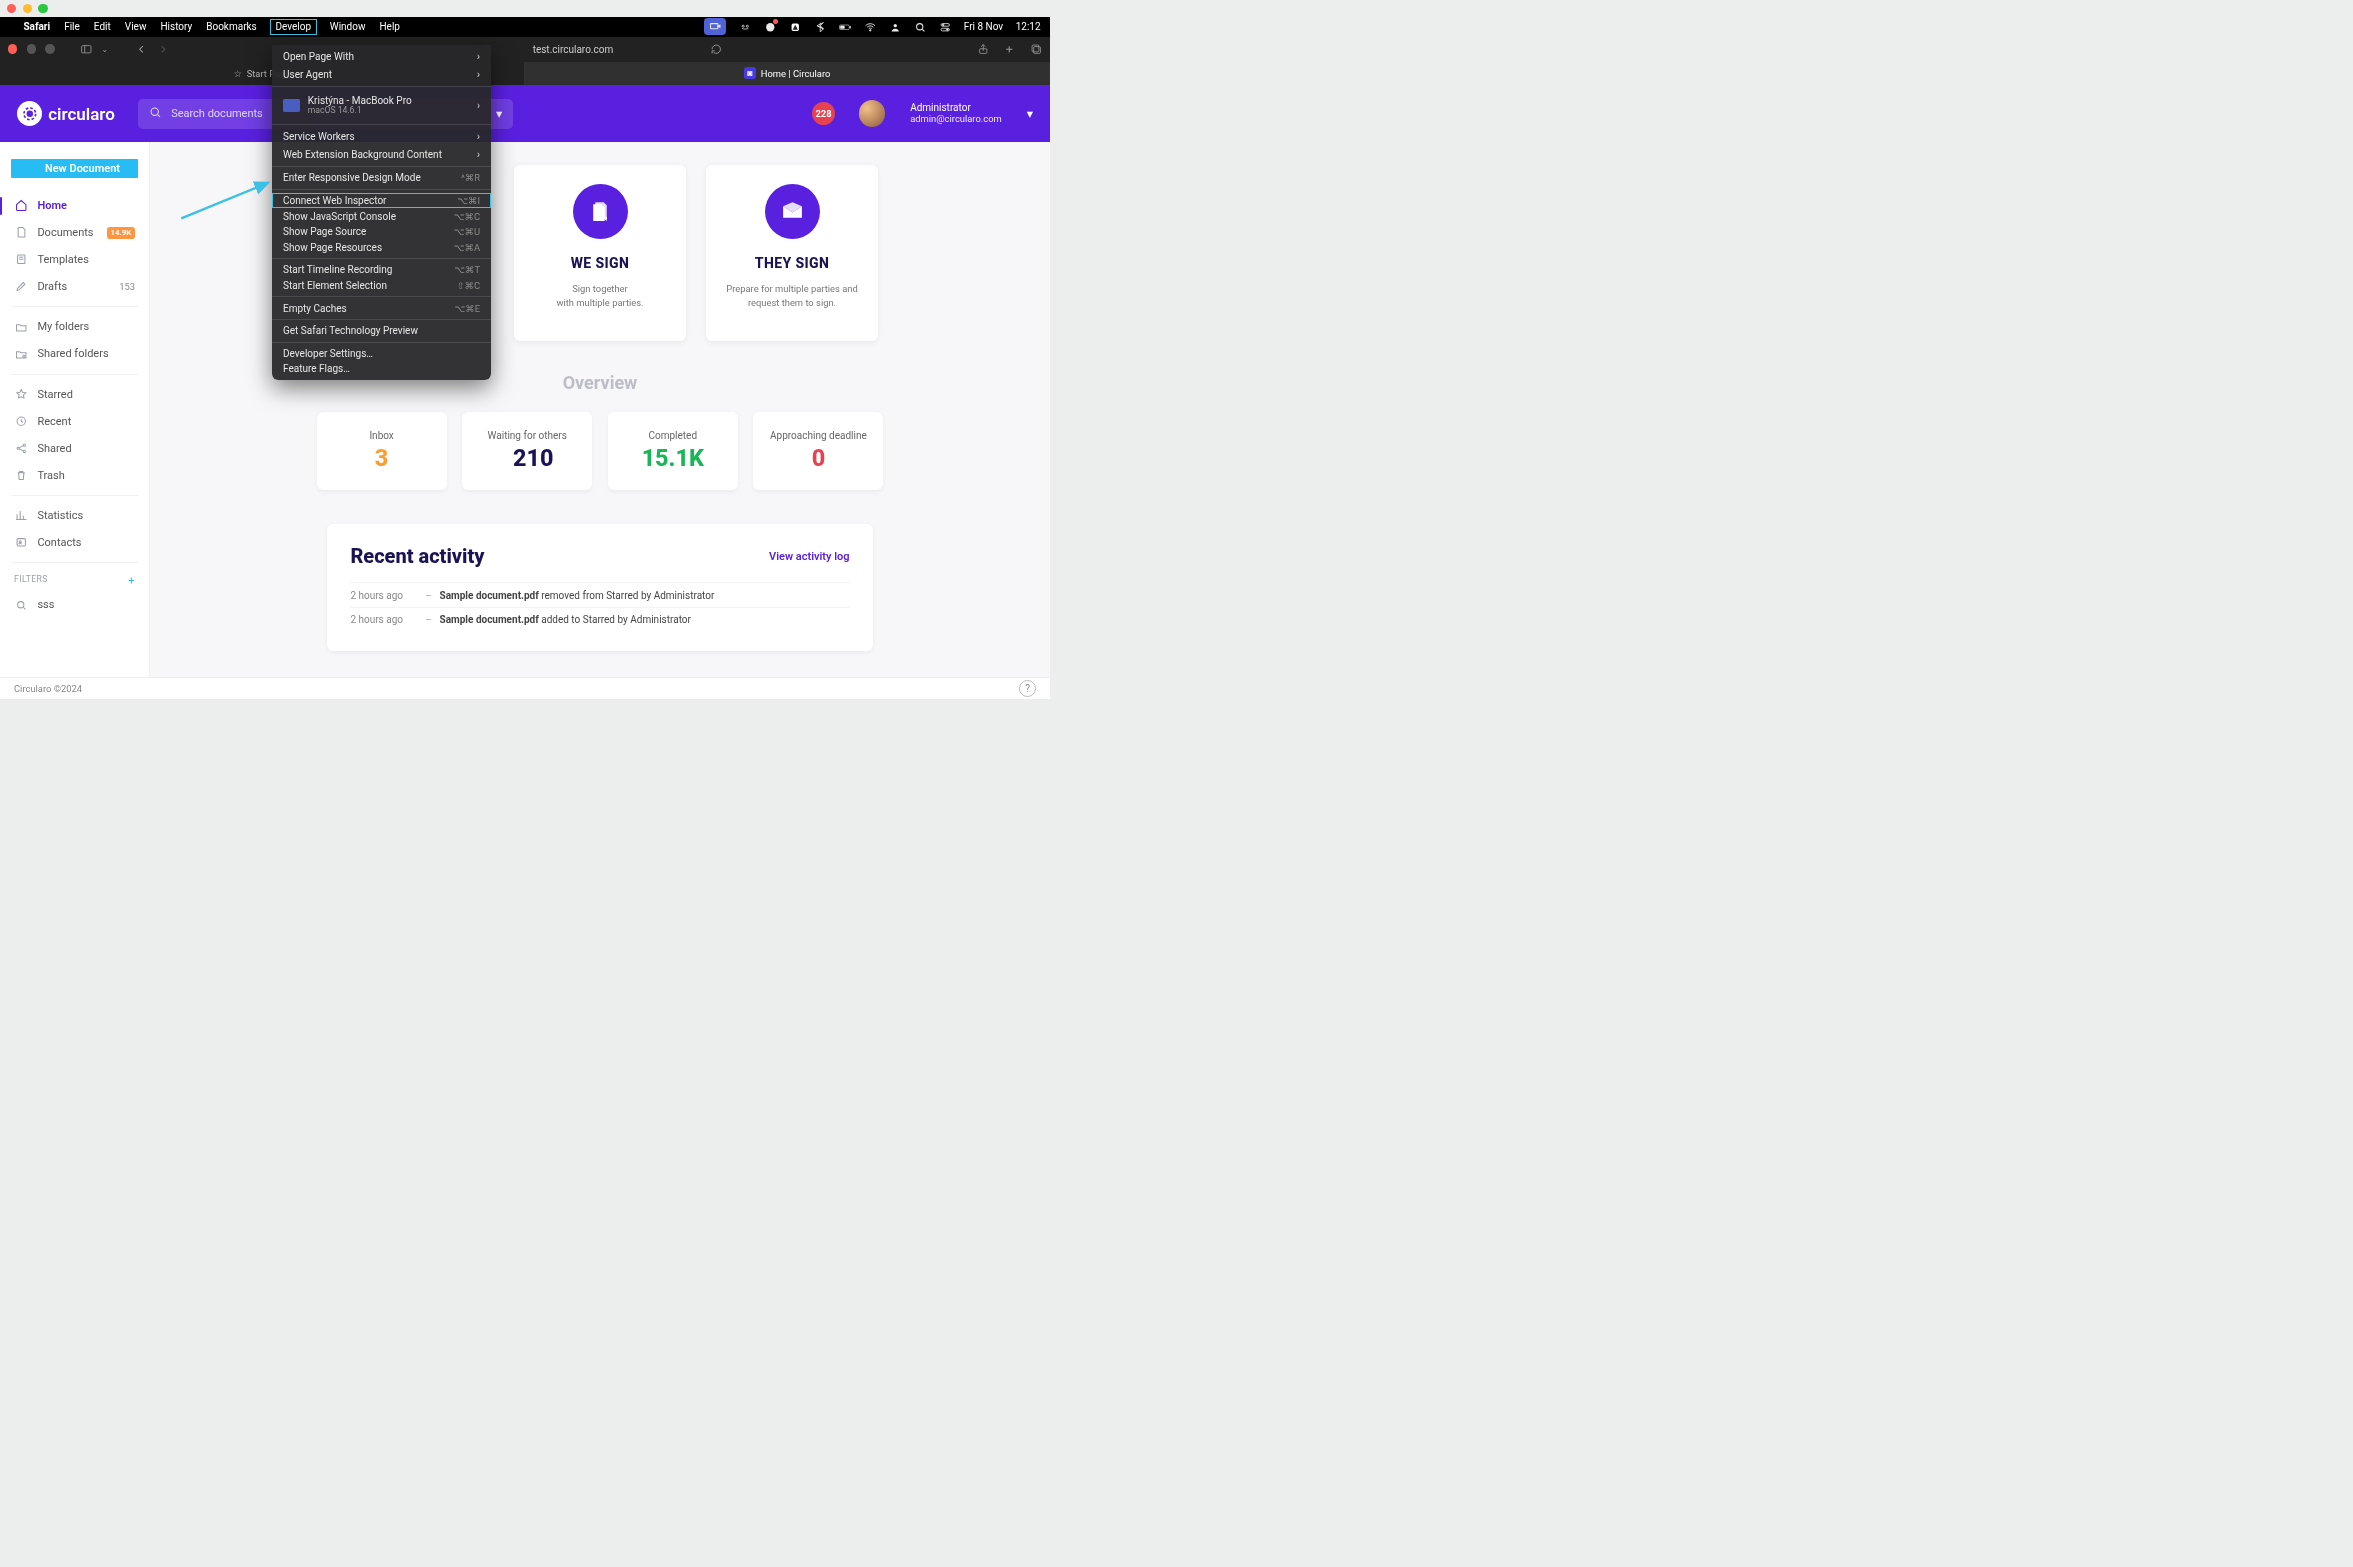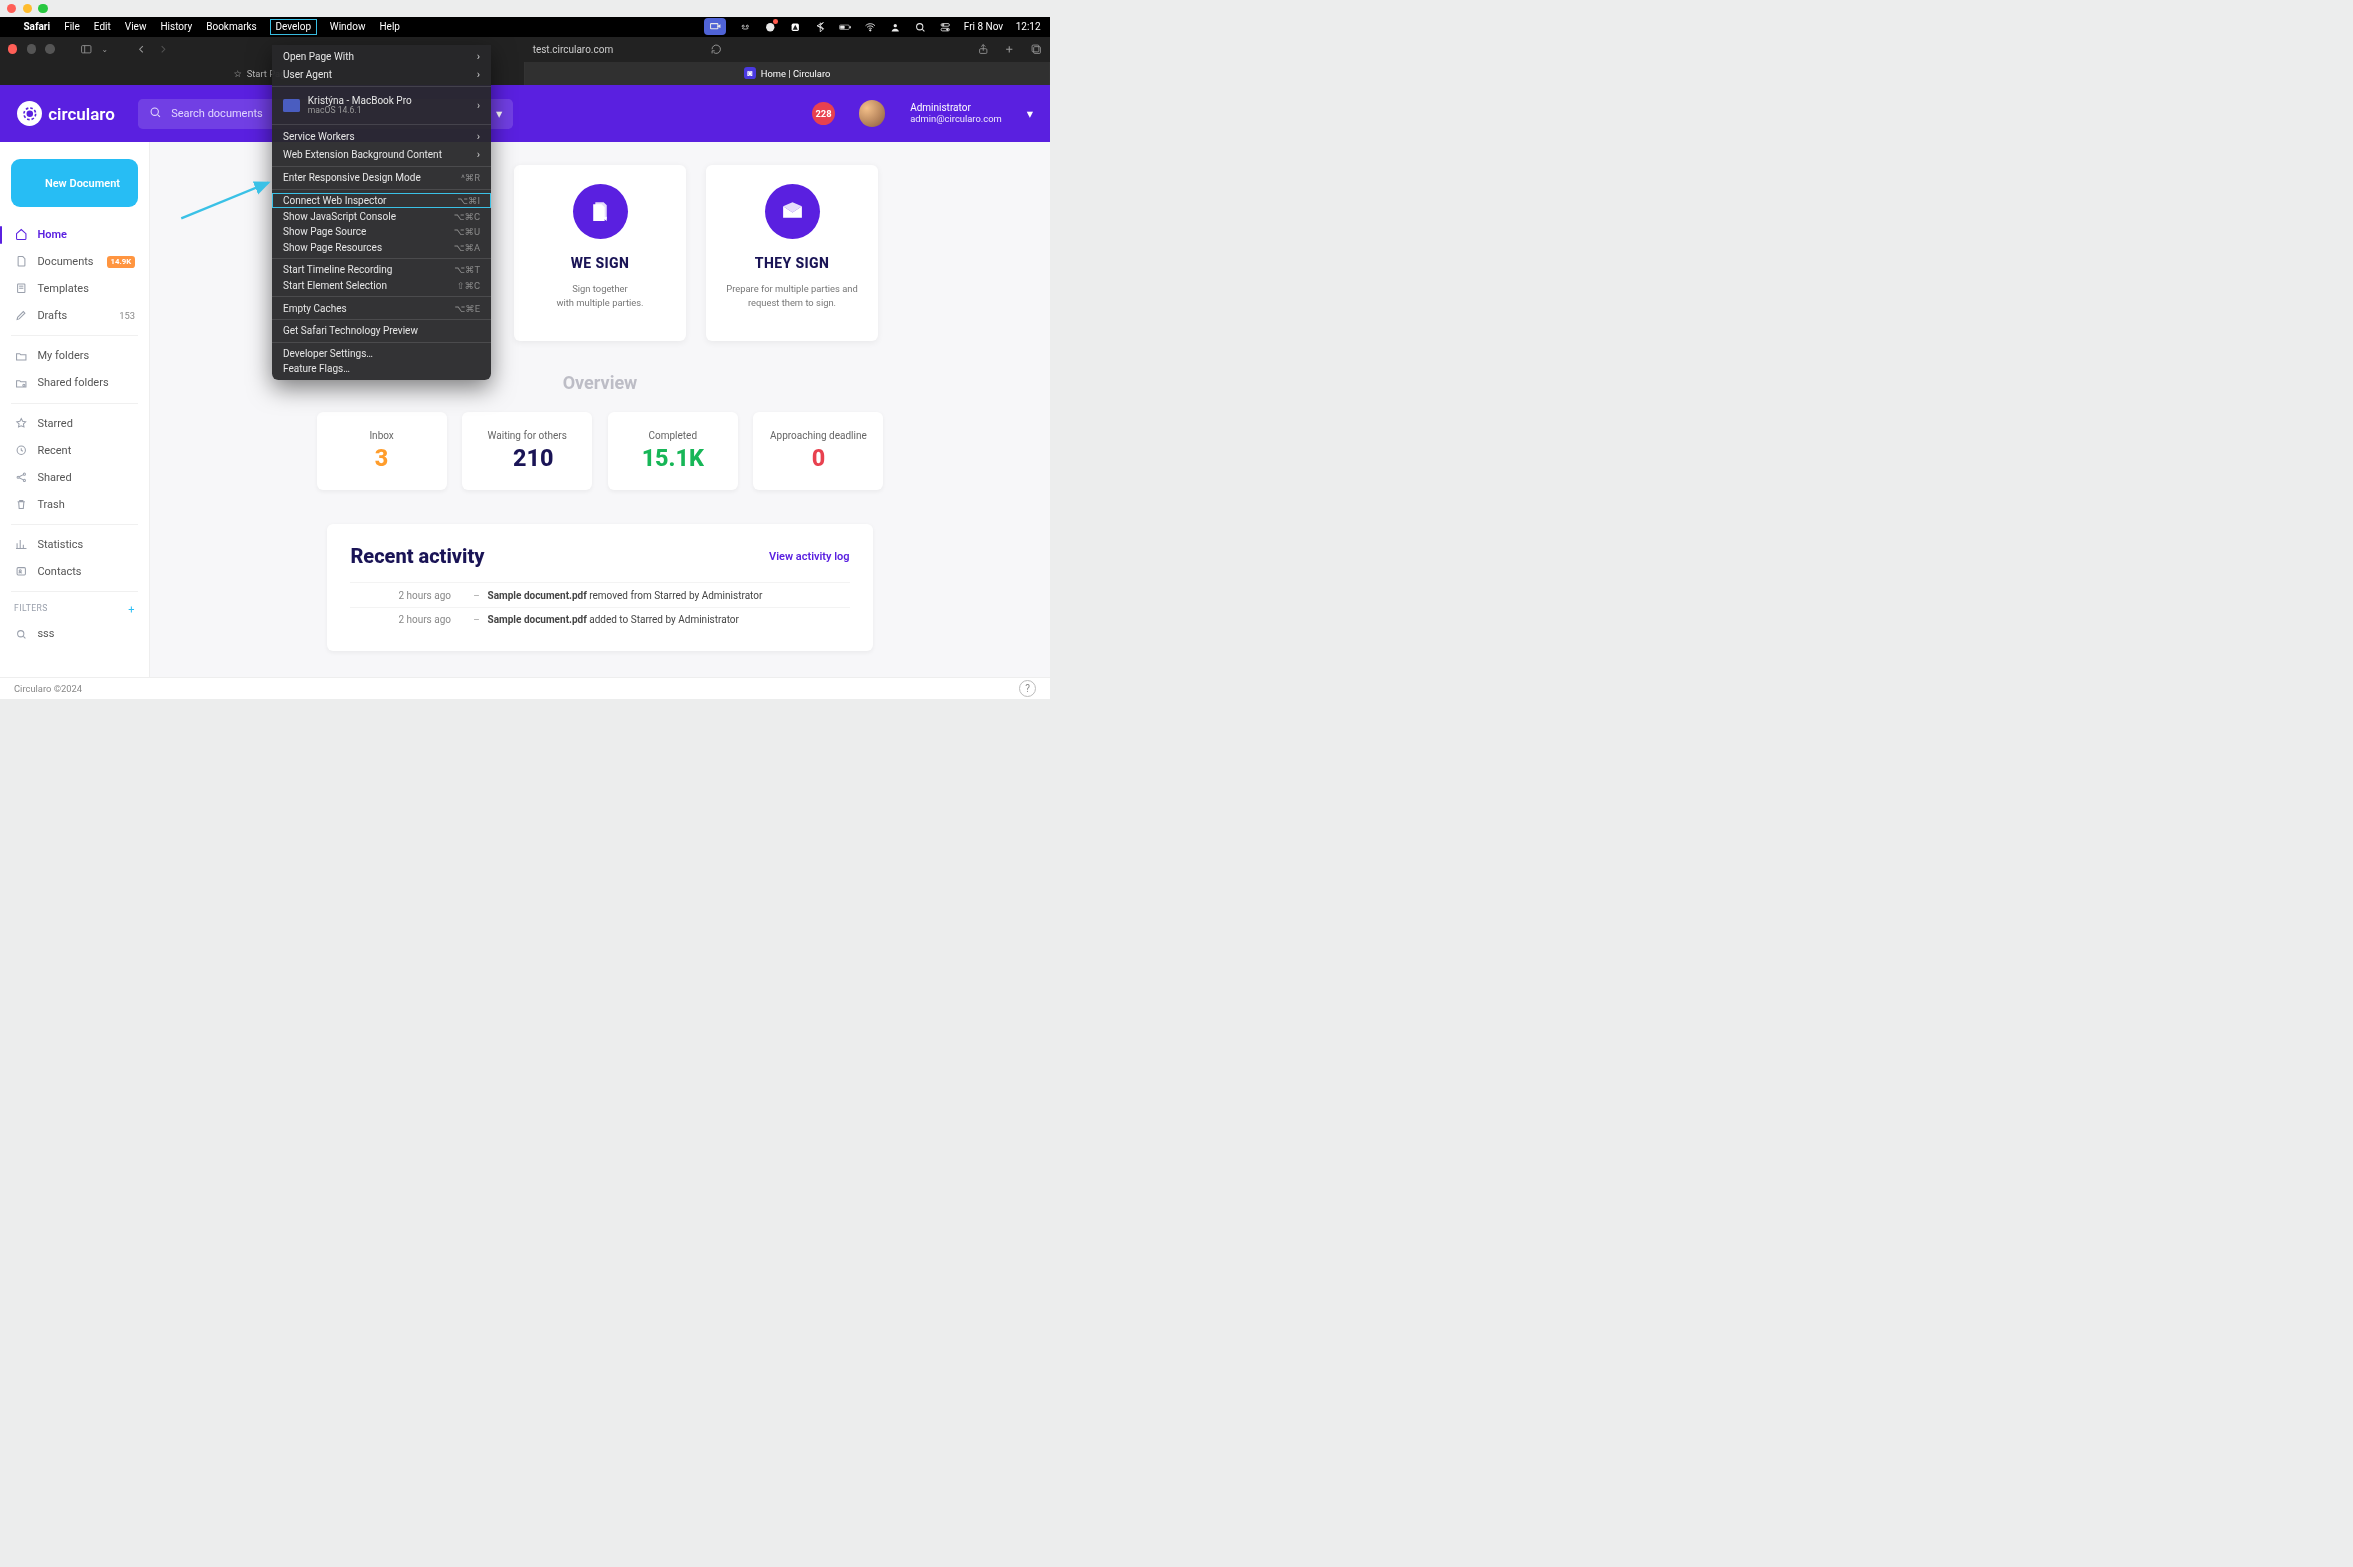--- a/index.html
+++ b/index.html
@@ -58,21 +58,21 @@
   .search-wrap input::placeholder{color:#e0d6ff;}
   .hdr-spacer{flex:1;}
   .notif-badge{ width:23.4px;height:23.4px;border-radius:50%;background:#e8414f;color:#fff;font-size:9.4px;font-weight:700;display:flex;align-items:center;justify-content:center;margin-left:16px;}
   .user-block{display:flex;align-items:center;gap:25px;color:#fff;}
   .avatar{width:26.5px;height:26.5px;border-radius:50%;background:radial-gradient(circle at 30% 30%, #f4c089, #8a5a3c);}
   .user-text{display:flex;flex-direction:column;line-height:1.15;font-size:10px;}
   
   
   .app-body{ flex:1; display:flex; overflow:hidden;}
   .sidebar{ width:150px; background:#fff; border-right:0.8px solid #eee; padding:12.5px 0; display:flex; flex-direction:column; font-size:11px; color:#555;}
-  .new-doc{ margin:4.7px 11px 14px; height:48px; background:#27bdf4; color:#fff; font-weight:600; border-radius:9px; display:flex; align-items:center; justify-content:center; font-size:11px;padding-left:16px;}
+  .new-doc{ margin:4.7px 11px 14px; height:19px; background:#27bdf4; color:#fff; font-weight:600; border-radius:1px; display:flex; align-items:center; justify-content:center; font-size:11px;padding-left:16px;}
   .sb-item{ display:flex; align-items:center; gap:9.4px; padding:7px 14px; position:relative;}
   .sb-item.active{ color:#5a20e0; font-weight:600;}
   .sb-item.active::before{content:'';position:absolute;left:0;top:4.7px;bottom:4.7px;width:2.3px;background:#5a20e0;border-radius:1.6px;}
   .sb-icon{ width:14px; display:flex; justify-content:center; color:#9aa0ac;}
   .sb-item.active .sb-icon{color:#5a20e0;}
   .sb-icon svg{width:12.5px;height:12.5px;}
   .sb-badge{margin-left:auto; background:#ff9540;color:#fff;font-size:7.8px;font-weight:700;padding:1.6px 3.9px;border-radius:3.1px;}
   .sb-count{margin-left:auto;font-size:9.4px;color:#888;}
   .sb-sep{height:0.8px;background:#f0f0f0;margin:6.2px 11px;}
   .sb-filters-head{display:flex;justify-content:space-between;padding:4.7px 14px;font-size:8.6px;color:#9aa0ac;letter-spacing:0.4px;}
@@ -91,21 +91,21 @@
   .stat-card{width:130px;height:78px;background:#fff;border-radius:6.2px;box-shadow:0 1.6px 4.7px rgba(0,0,0,0.05);display:flex;flex-direction:column;align-items:center;justify-content:center;gap:3.1px;}
   .stat-label{font-size:10px;color:#666;}
   .stat-num{font-size:23.4px;font-weight:800;}
   
   .activity-panel{margin:0 auto;max-width:546px;background:#fff;border-radius:6.2px;box-shadow:0 1.6px 4.7px rgba(0,0,0,0.05);padding:20px 23.4px;}
   .activity-head{display:flex;justify-content:space-between;align-items:center;margin-bottom:14px;}
   .activity-title{font-size:20px;font-weight:800;color:#1a1456;}
   .activity-link{color:#5a20e0;font-weight:600;font-size:11px;}
   .act-row{display:flex;gap:7.8px;font-size:10px;padding:6.2px 0;border-top:0.8px solid #f3f3f3;color:#444;}
   .act-row:first-of-type{border-top:none;}
-  .act-time{color:#888;width:67px;margin-left:48px;}
+  .act-time{color:#888;width:67px;}
   .act-sep{color:#aaa;}
   
   .footer{height:22px;background:#fff;display:flex;align-items:center;justify-content:space-between;padding:0 14px;font-size:9.4px;color:#888;border-top:0.8px solid #eee;}
   .help-fab{width:17px;height:17px;border:1.2px solid #bbb;border-radius:50%;display:flex;align-items:center;justify-content:center;font-size:10px;color:#888;}
   
   
   .arrow-annot{position:absolute;top:173px;left:175px;pointer-events:none;z-index:60;}
 </style>
 </head>
 <body>

